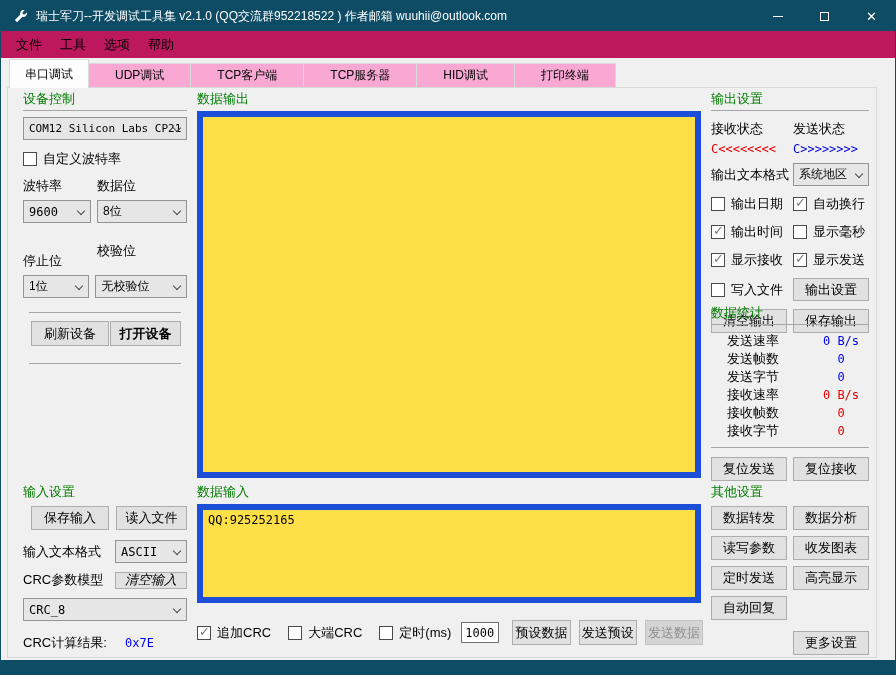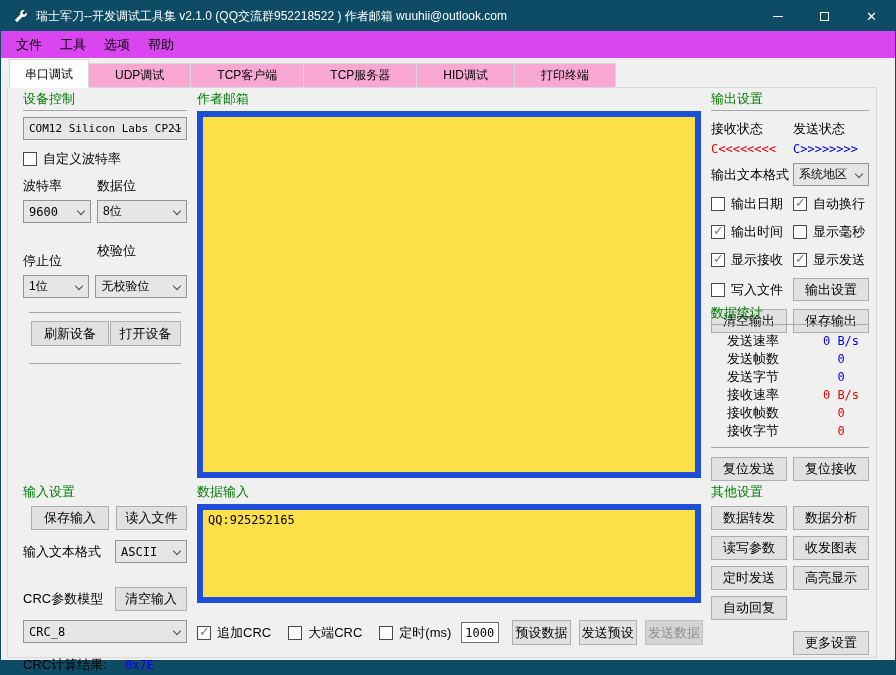--- a/index.html
+++ b/index.html
@@ -12,21 +12,21 @@
   #titlebar { position:absolute; left:0; top:0; width:100%; height:30px; background:#0d4c64;
     display:flex; align-items:center; color:#fff; }
   #titlebar .app-icon { width:15px; height:15px; margin:0 8px 0 12px; flex:none; }
   #titlebar .title-text { font-size:12px; white-space:nowrap; }
   .win-controls { position:absolute; right:0; top:0; height:30px; display:flex; }
   .winbtn { width:47px; height:30px; display:flex; align-items:center; justify-content:center; }
   .glyph-min { width:10px; height:1px; background:#fff; display:block; }
   .glyph-max { width:9px; height:9px; border:1px solid #fff; display:block; }
   .glyph-close { color:#fff; font-size:13px; line-height:1; }
   
-  #menubar { position:absolute; left:0; top:30px; width:100%; height:27px; background:#d946ef;
+  #menubar { position:absolute; left:0; top:30px; width:100%; height:27px; background:#be185d;
     display:flex; align-items:center; padding-left:6px; }
   .menu-item { font-size:13px; color:#000; padding:4px 9px; }
   
   #tabstrip { position:absolute; left:8px; top:58px; height:29px; display:flex; align-items:flex-end; z-index:3; }
   .tab { height:25px; background:#f9a8d4; border:1px solid #d9d9d9; margin-left:-1px;
     display:flex; align-items:center; justify-content:center; font-size:12px; padding:0 26px; }
   .tab.active { height:29px; background:#fdfdfd; border-bottom:none; margin-left:0; padding:0 15px; }
   #tabpage { position:absolute; left:6px; top:86px; width:870px; height:571px;
     background:#f0f0f0; border:1px solid #d9d9d9; z-index:1; }
   
@@ -130,27 +130,27 @@
         <span class="chev"></span>
       </div>
       <div class="combo" style="width:94px; margin-left:6px;">
         <span>无校验位</span>
         <span class="chev"></span>
       </div>
     </div>
     <div class="hr" style="margin:14px 6px 0 6px;"></div>
     <div class="row" style="margin-top:8px; padding-left:8px;">
       <button class="btn" style="width:78px; height:25px;">刷新设备</button>
-      <button class="btn" style="width:71px; height:25px; margin-left:1px;">打开设备</button>
+      <button class="btn" style="width:71px; height:25px; margin-left:1px;font-weight:bold;">打开设备</button>
     </div>
     <div class="hr" style="margin:17px 6px 0 6px;"></div>
   </div>
 
   <div class="panel" style="left:196px; top:89px; width:504px;">
-    <div class="panel-title">作者邮箱</div>
+    <div class="panel-title">数据输出</div>
     <div class="textbox mono" style="margin-top:5px; width:504px; height:367px; font-size:12px; padding:3px 5px; overflow:hidden; white-space:pre-wrap;"></div>
   </div>
 
   <div class="panel" style="left:710px; top:89px; width:158px;">
     <div class="panel-title">输出设置</div>
     <div class="hr" style="margin-top:4px;"></div>
     <div class="row" style="margin-top:9px;">
       <div class="lbl" style="width:82px;">接收状态</div>
       <div class="lbl">发送状态</div>
     </div>
@@ -258,23 +258,23 @@
       <button class="btn" style="width:78px;">保存输入</button>
       <button class="btn" style="width:71px; margin-left:7px;">读入文件</button>
     </div>
     <div class="row" style="margin-top:10px;">
       <div class="lbl" style="flex:1;">输入文本格式</div>
       <div class="combo" style="width:72px;">
         <span class="mono">ASCII</span>
         <span class="chev"></span>
       </div>
     </div>
-    <div class="row" style="margin-top:24px;">
+    <div class="row" style="margin-top:8px;">
       <div class="lbl" style="flex:1;">CRC参数模型</div>
-      <button class="btn" style="width:72px; height:24px;">清空输入</button>
+      <button class="btn" style="width:72px; height:17px;font-style:italic;">清空输入</button>
     </div>
     <div class="combo" style="margin-top:9px;">
       <span class="mono">CRC_8</span>
       <span class="chev"></span>
     </div>
     <div class="row" style="margin-top:13px;">
       <div class="lbl" style="flex:1;">CRC计算结果:</div>
       <div class="mono v-blue" style="width:62px; font-size:12px;">0x7E</div>
     </div>
   </div>

